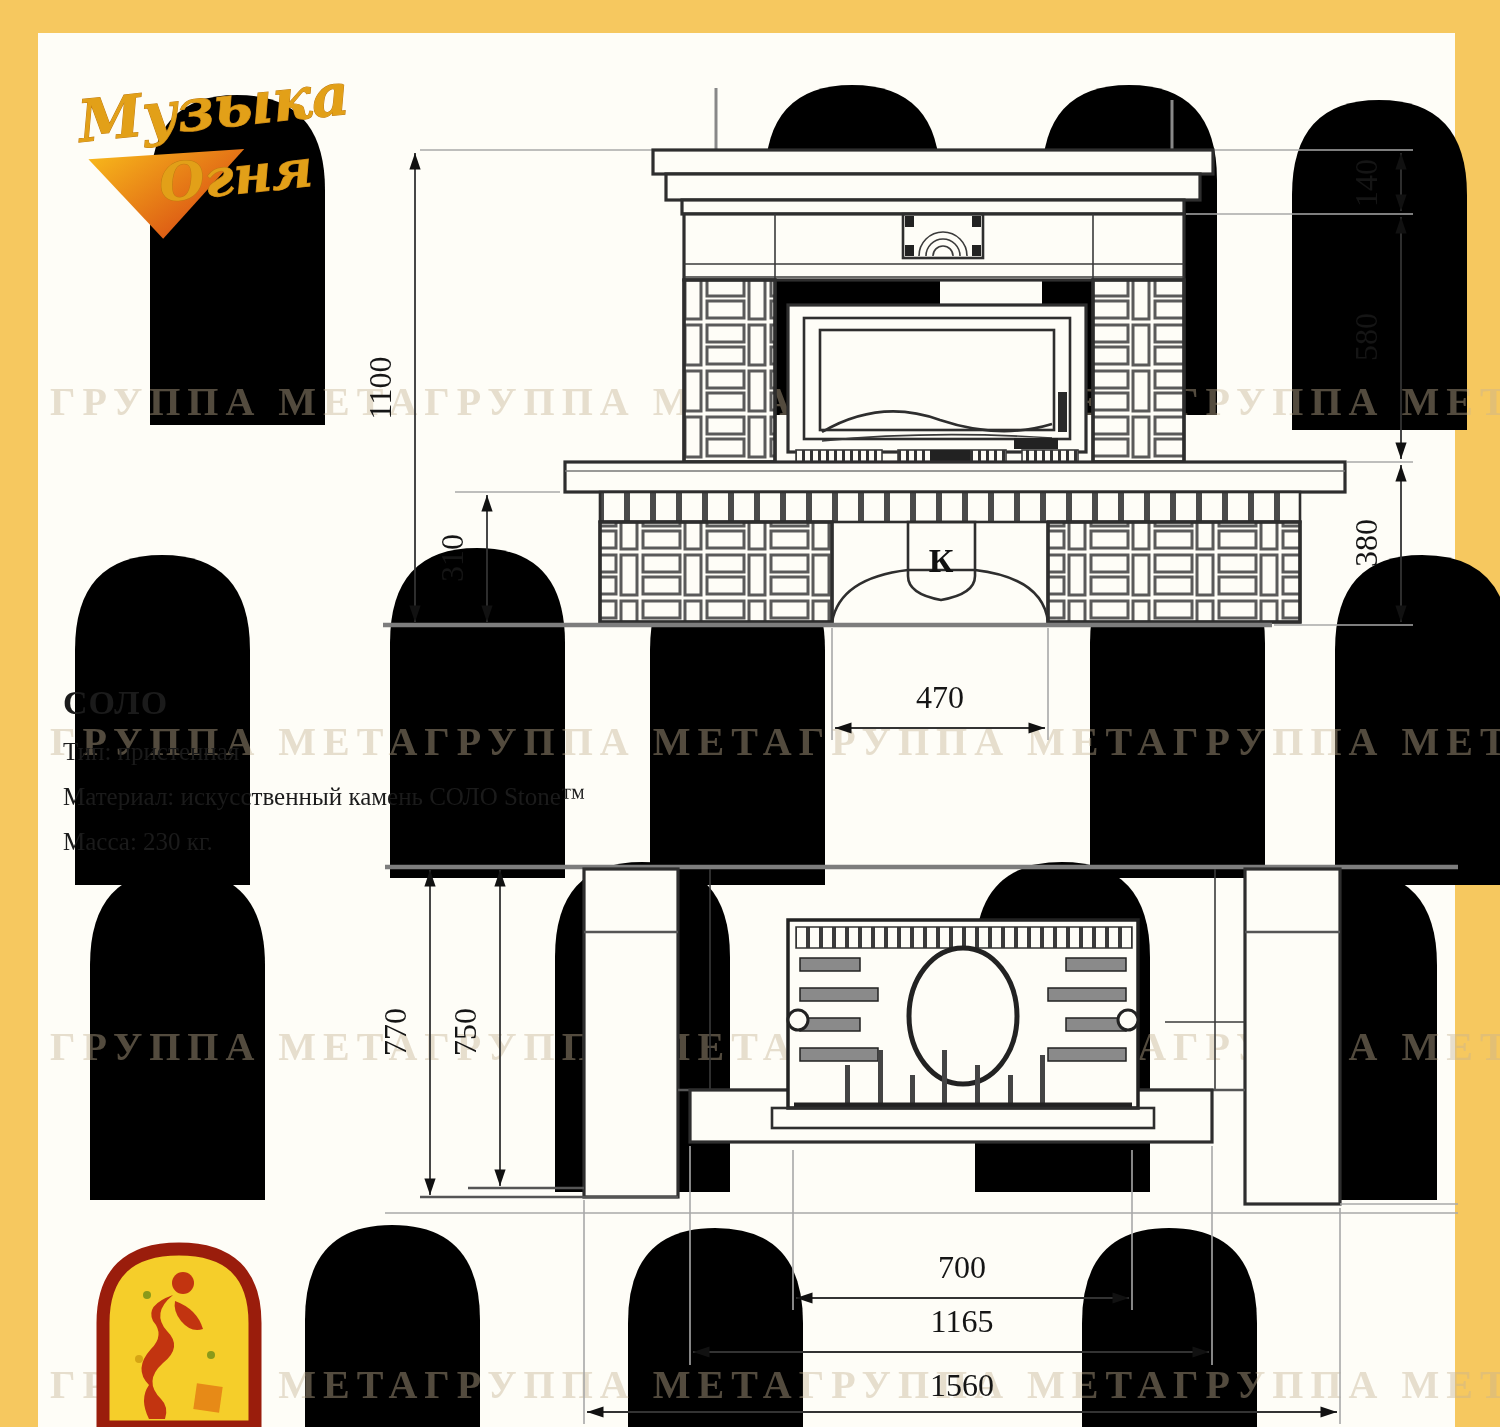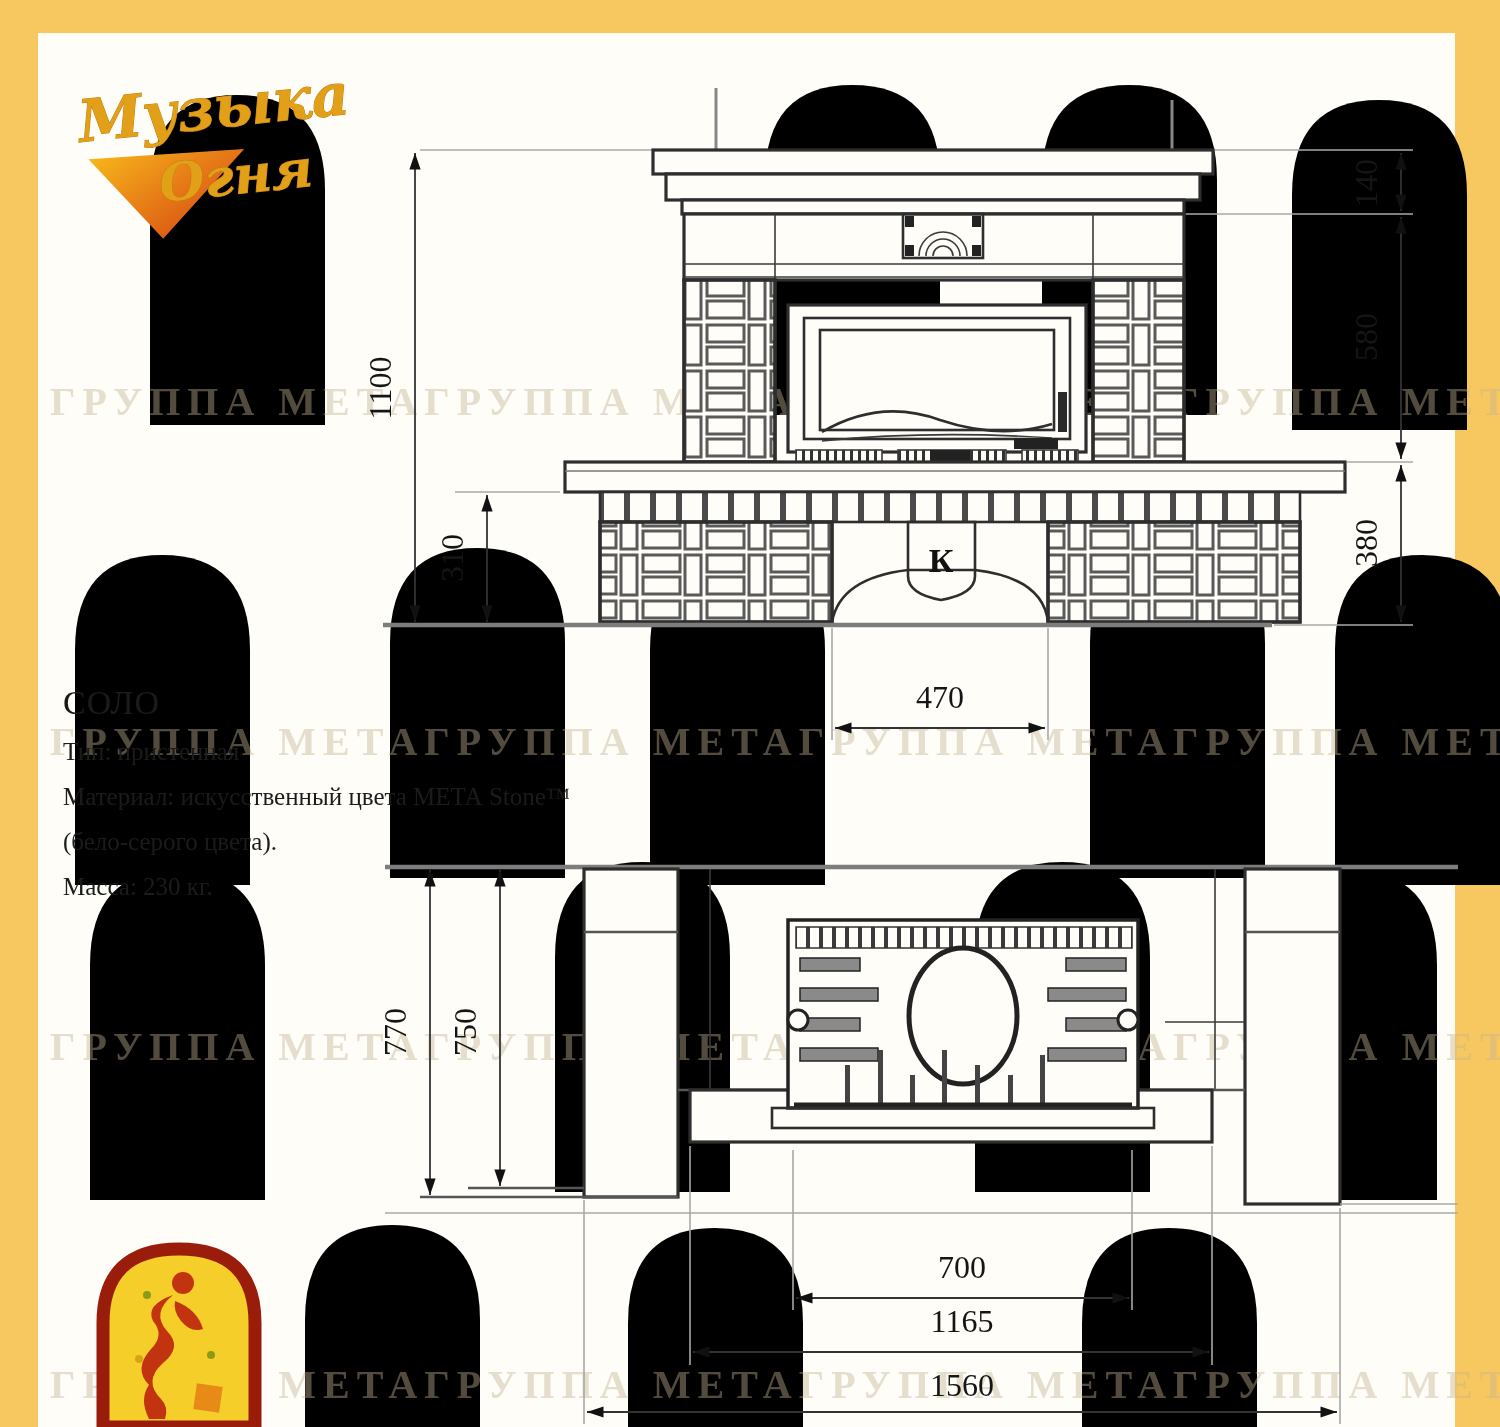--- a/index.html
+++ b/index.html
@@ -17,21 +17,21 @@
   .ext{stroke:#a8a8a8;stroke-width:1.6;}
   .t1{stroke:#3a3a3a;stroke-width:1.6;fill:none;}
   .t2{stroke:#2e2e2e;stroke-width:2.6;fill:none;}
   .t3{stroke:#2e2e2e;stroke-width:3.2;fill:#fefdf7;}
   .t3n{stroke:#2e2e2e;stroke-width:3.2;fill:none;}
   .g3{stroke:#7d7d7d;stroke-width:4.5;}
   .g2{stroke:#555;stroke-width:2.6;}
   .wmtext{font:bold 40px "Liberation Serif",serif; letter-spacing:7px;
           fill:rgba(198,178,148,0.42);}
   .specs{position:absolute; left:63px; top:680px; color:#1b1b1b; line-height:45px;}
-  .specs .name{font-size:34px; font-weight:normal; letter-spacing:1px; margin-bottom:4px;}
+  .specs .name{font-size:34px; font-weight:bold; letter-spacing:1px; margin-bottom:4px;}
   .specs .line{font-size:25px;}
   .logo-word{font-family:"DejaVu Serif",serif; font-style:italic; font-weight:bold;
              fill:#e2a018; paint-order:stroke; stroke:#c07c12; stroke-width:1px;}
 </style>
 </head>
 <body>
 
 <div class="page">
   <div class="canvas"></div>
 
@@ -288,17 +288,16 @@
       <rect x="100" y="148" width="26" height="26" fill="#e78a17" transform="rotate(8 113 161)"></rect>
       <circle cx="52" cy="58" r="4" fill="#8a9a1a"></circle>
       <circle cx="116" cy="118" r="4" fill="#8a9a1a"></circle>
       <circle cx="44" cy="122" r="4" fill="#d6a514"></circle>
     </g>
   </svg>
 
   <div class="specs">
     <div class="name">СОЛО</div>
     <div class="line">Тип: пристенная</div>
-    <div class="line">Материал: искусственный цвета МЕТА Stone™</div>
-    <div class="line">(бело-серого цвета).</div>
+    <div class="line">Материал: искусственный камень СОЛО Stone™</div>
     <div class="line">Масса: 230 кг.</div>
   </div>
 </div>
 
 </body></html>

